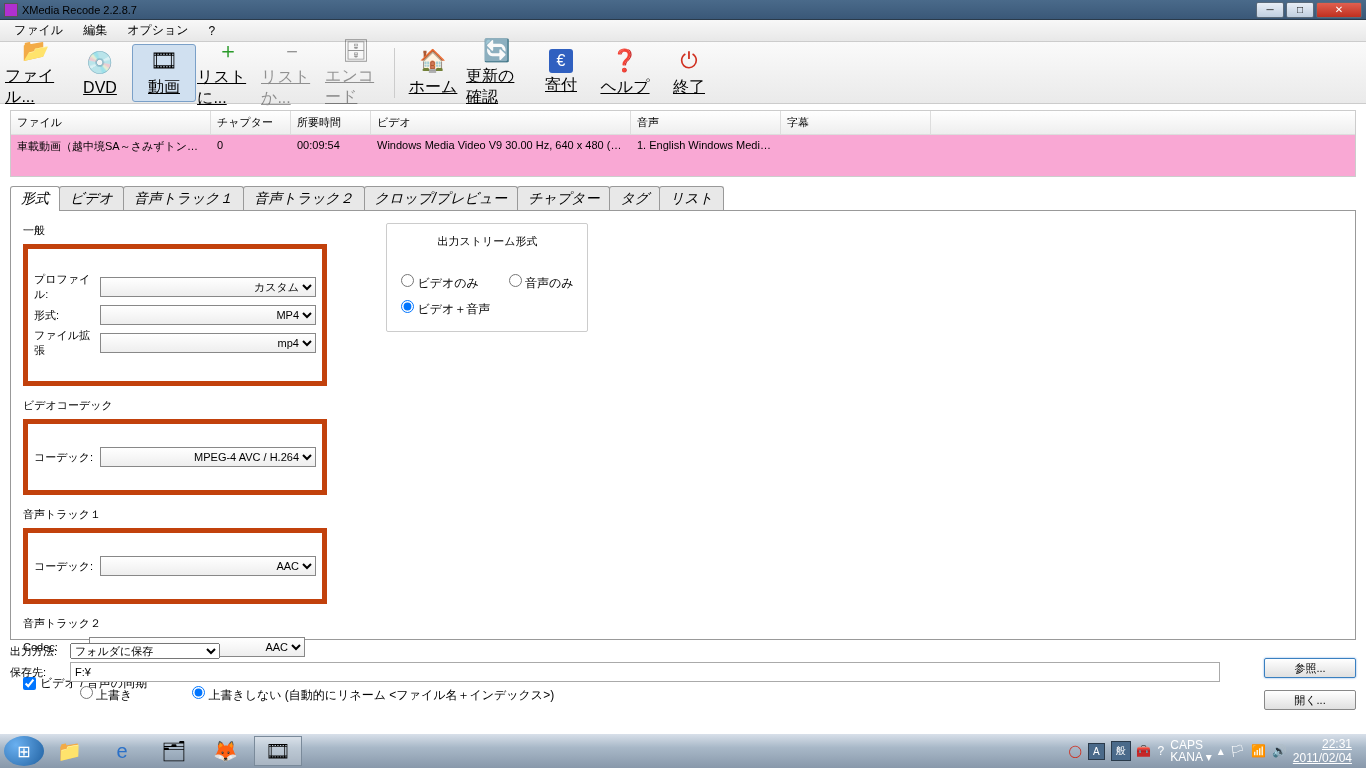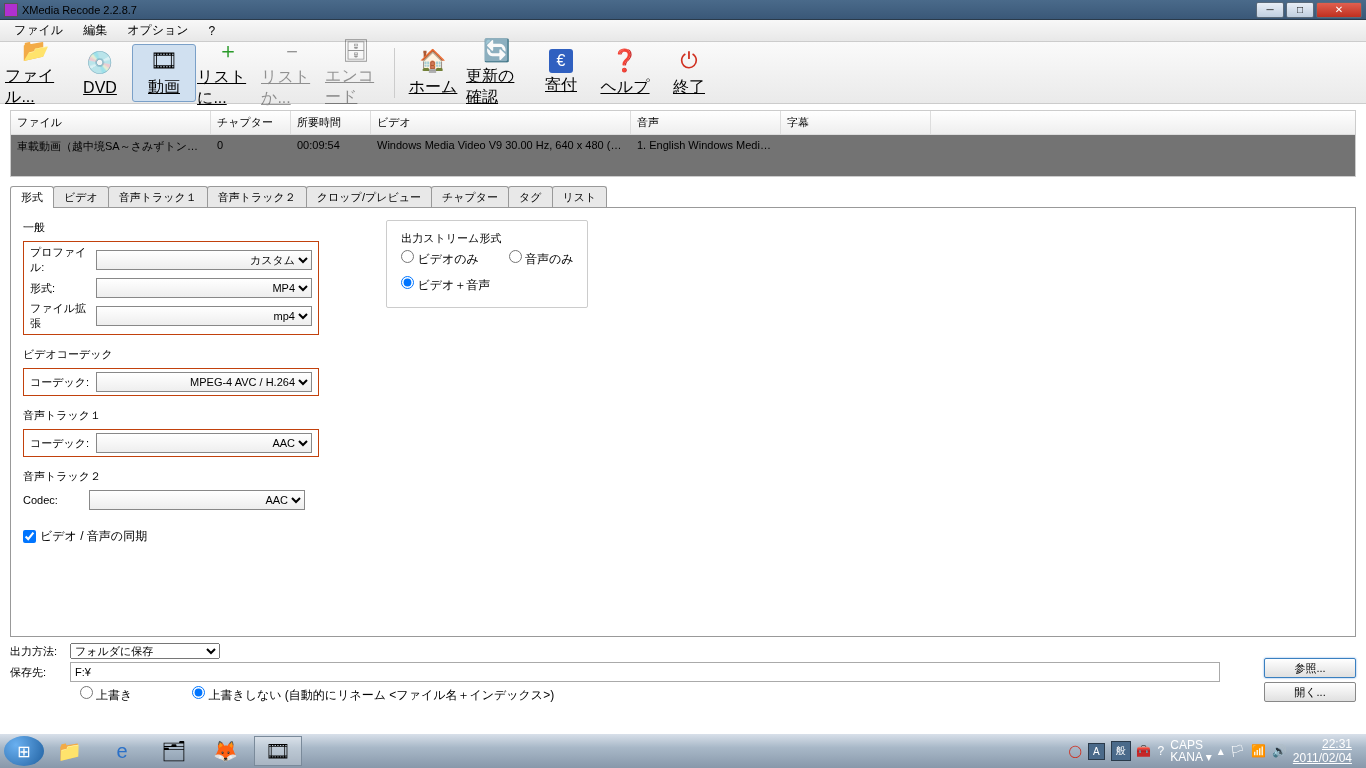--- a/index.html
+++ b/index.html
@@ -23,36 +23,36 @@
 .tool-btn.pressed { background:#d0e0f0; border-color:#7aa0c8; }
 .tool-btn.disabled { opacity:0.4; cursor:default; }
 .tool-btn .ticon { width: 28px; height: 28px; margin-bottom:2px; display:flex; align-items:center; justify-content:center; font-size:22px; }
 .tool-btn .tlabel { font-size: 16px; text-decoration: underline; }
 .toolbar .sep { width:1px; height:50px; background:#ccc; margin:0 6px; }
 
 
 .filelist { border: 1px solid #ccc; margin: 6px 10px 4px 10px; }
 .fl-header { display:flex; background: linear-gradient(to bottom,#fff,#eee); border-bottom:1px solid #ddd; }
 .fl-header div { padding:4px 6px; border-right:1px solid #ddd; font-size:11px; }
-.fl-row { display:flex; background:#737373; }
+.fl-row { display:flex; background:#f9a8d4; }
 .fl-row div { padding:4px 6px; border-right:1px solid transparent; font-size:11px; white-space:nowrap; overflow:hidden; text-overflow:ellipsis; }
 .c-file { width:200px; } .c-chap { width:80px; } .c-time { width:80px; } .c-video { width:260px; } .c-audio { width:150px; } .c-sub { width:150px; }
 
 
 .tabbar { display:flex; margin: 8px 10px 0 10px; }
-.tab { padding: 3px 10px; border:1px solid #999; border-bottom:none; background:#e8e8e8; margin-right:-1px; cursor:pointer; font-size:11px; position:relative; top:1px; border-radius:3px 3px 0 0; }
+.tab { padding: 3px 10px; border:1px solid #999; border-bottom:none; background:#e8e8e8; margin-right:-1px; cursor:pointer; font-size:14px; position:relative; top:1px; border-radius:3px 3px 0 0;font-style:italic; }
 .tab.active { background:#fff; z-index:2; }
 .tabcontent { border:1px solid #999; margin: 0 10px; padding: 12px; height:430px; position:relative; }
 
 
 .group { margin-bottom: 12px; }
 .group-title { font-size:11px; margin-bottom:6px; }
 .row { display:flex; align-items:center; margin: 3px 0; }
 .row label { width: 66px; font-size:11px; }
-.red-box { border:1px solid #c2410c; padding:0 6px; display:inline-block; }
+.red-box { border:5px solid #c2410c; padding:20px 6px; display:inline-block; }
 select.combo { width:216px; height:20px; font-size:11px; background:linear-gradient(to bottom,#fff,#eee); border:1px solid #888;text-align:right; }
 
 .left-col { display:inline-block; vertical-align:top; width:340px; }
 .right-col { display:inline-block; vertical-align:top; margin-left:20px; border:1px solid #ccc; padding:10px 14px; border-radius:2px; }
 
 
 .bottom-area { position:absolute; left:10px; right:10px; top:640px; }
 .bottom-area .row label { width:60px; }
 select.small { width:150px; height:16px; font-size:11px; }
 input.path { width:1150px; height:20px; font-size:11px; padding:1px 4px; border:1px solid #aaa; }
@@ -219,42 +219,42 @@
       </div>
     </div>
 
     <div class="row" style="margin-top:18px;">
       <input type="checkbox" checked="" style="margin-right: 4px;">
       <span>ビデオ / 音声の同期</span>
     </div>
   </div>
 
   <div class="right-col">
-    <div class="group-title" style="margin-bottom:4px;">出力ストリーム形式</div>
+    <div class="group-title" style="margin-bottom:25px;text-align:center;">出力ストリーム形式</div>
     <div class="row">
       <label style="width:auto;margin-right:30px;"><input type="radio" name="stream" style=""> <span>ビデオのみ</span></label>
       <label style="width:auto;"><input type="radio" name="stream" style=""> <span>音声のみ</span></label>
     </div>
     <div class="row" style="margin-top:8px;">
       <label style="width:auto;"><input type="radio" name="stream" checked="" style=""> <span>ビデオ＋音声</span></label>
     </div>
   </div>
 </div>
 
 <div class="bottom-area">
   <div class="row">
     <label>出力方法:</label>
     <select class="small"><option>フォルダに保存</option></select>
   </div>
   <div class="row" style="">
     <label>保存先:</label>
     <input class="path" type="text" value="F:¥" style="">
     <div style="flex:1;"></div>
   </div>
-  <div style="position:absolute; right:0; top:18px; display:flex; flex-direction:column; gap:4px;">
+  <div style="position:absolute; right:0; top:18px; display:flex; flex-direction:column; gap:12px;">
     <button class="btn-small blue-border">参照...</button>
     <button class="btn-small">開く...</button>
   </div>
   <div class="row" style="margin-top:4px; margin-left:70px;">
     <label style="width:auto;margin-right:60px;"><input type="radio" name="ow" style=""> <span>上書き</span></label>
     <label style="width:auto;"><input type="radio" name="ow" checked="" style=""> <span>上書きしない (自動的にリネーム &lt;ファイル名＋インデックス&gt;)</span></label>
   </div>
 </div>
 
 <div class="taskbar">

